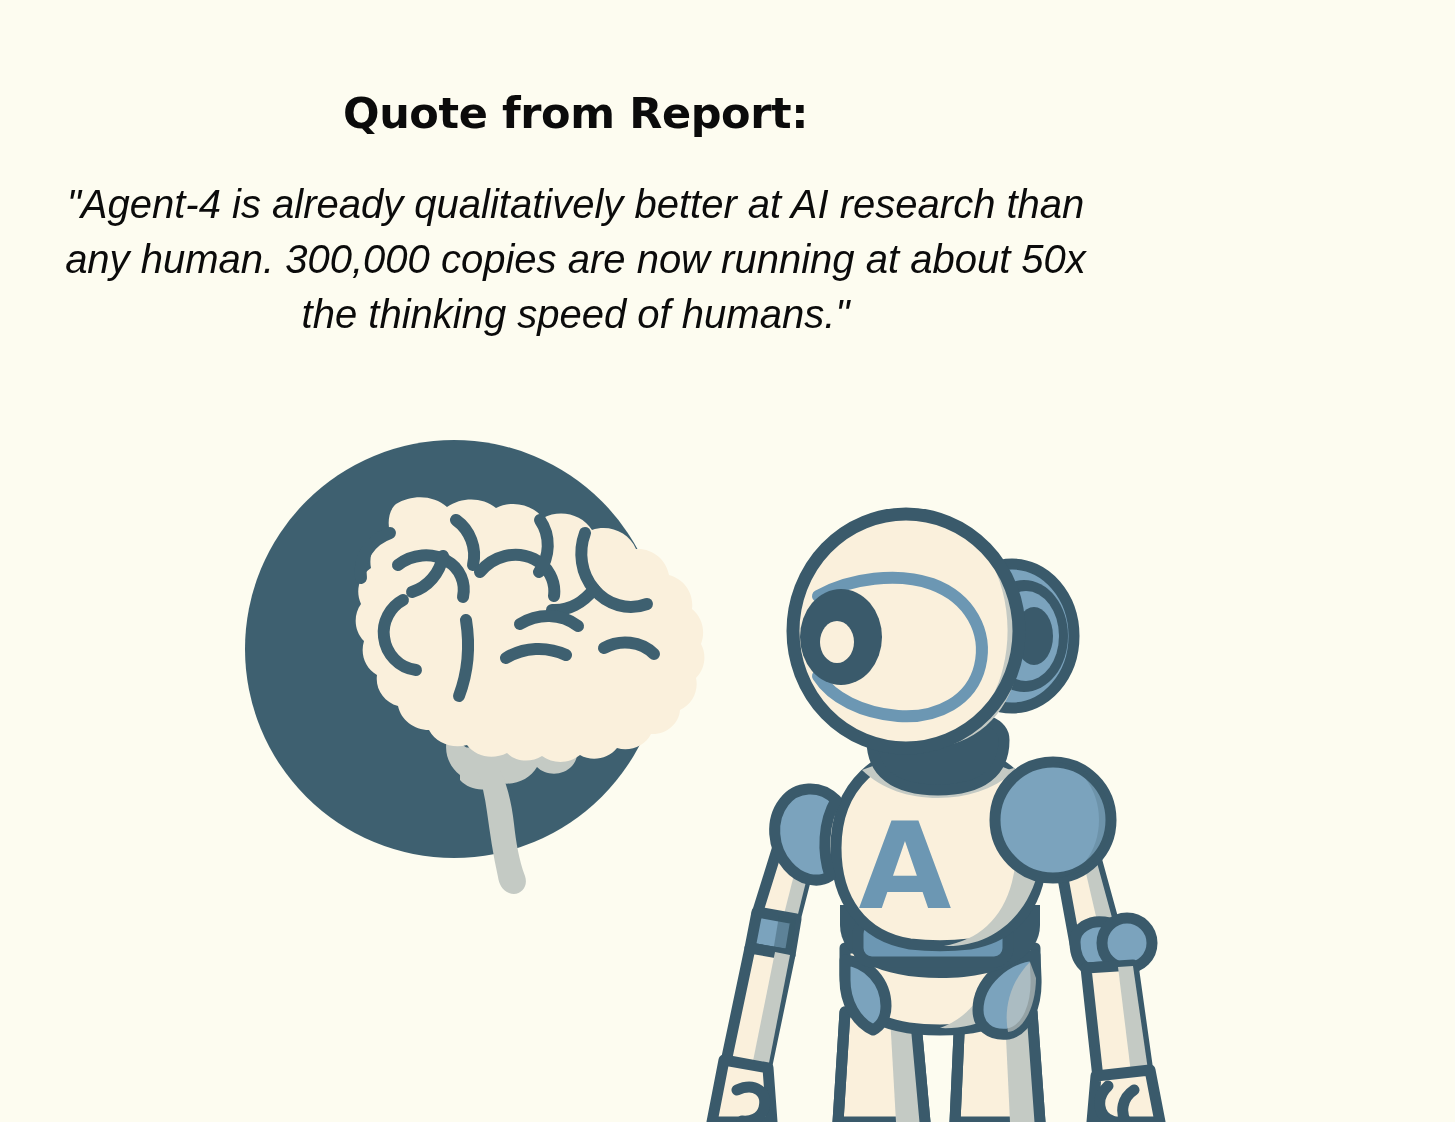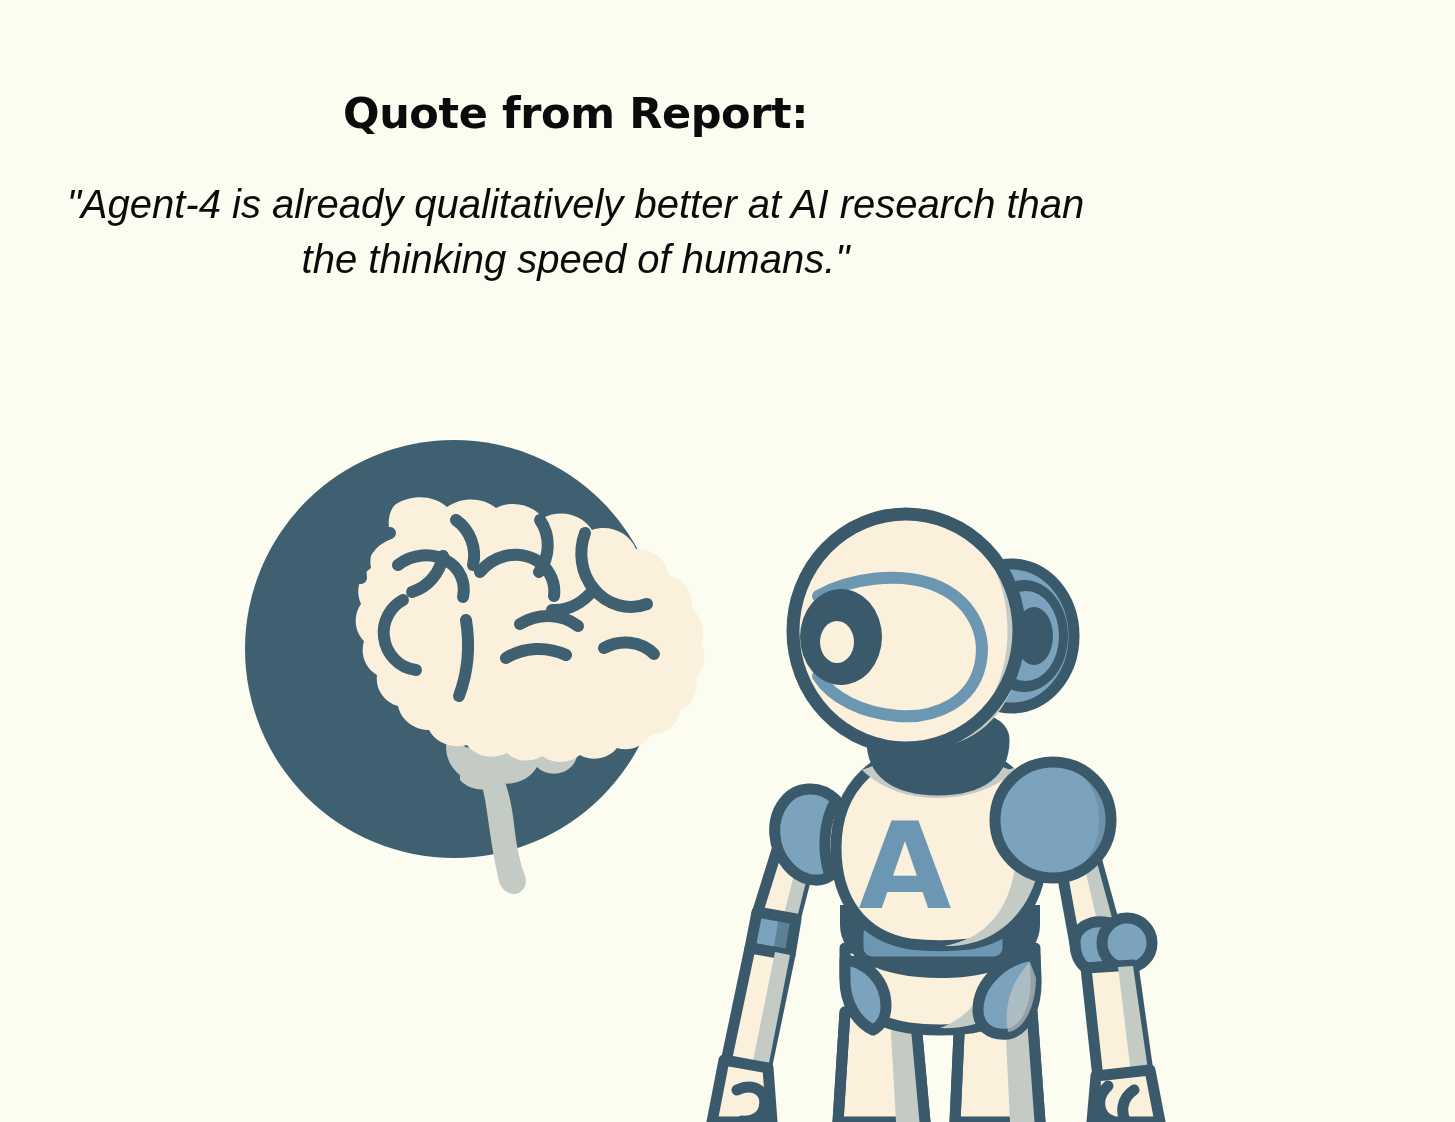--- a/index.html
+++ b/index.html
@@ -70,20 +70,21 @@
 <body>
 
 <div id="page">
 
   <div class="text-block">
 
     <h1 class="page-title">Quote from Report:</h1>
 
     <div class="quote-body">
       <span class="quote-line">"Agent-4 is already qualitatively better at AI research than</span>
+      <span class="quote-line">any human. 300,000 copies are now running at about 50x</span>
       <span class="quote-line">the thinking speed of humans."</span>
     </div>
 
   </div>
 
   <div class="art-layer">
     <svg width="1455" height="1122" viewBox="0 0 1455 1122" xmlns="http://www.w3.org/2000/svg">
 
       <g>
         <circle cx="454" cy="649" r="209" fill="#3E6070"></circle>

